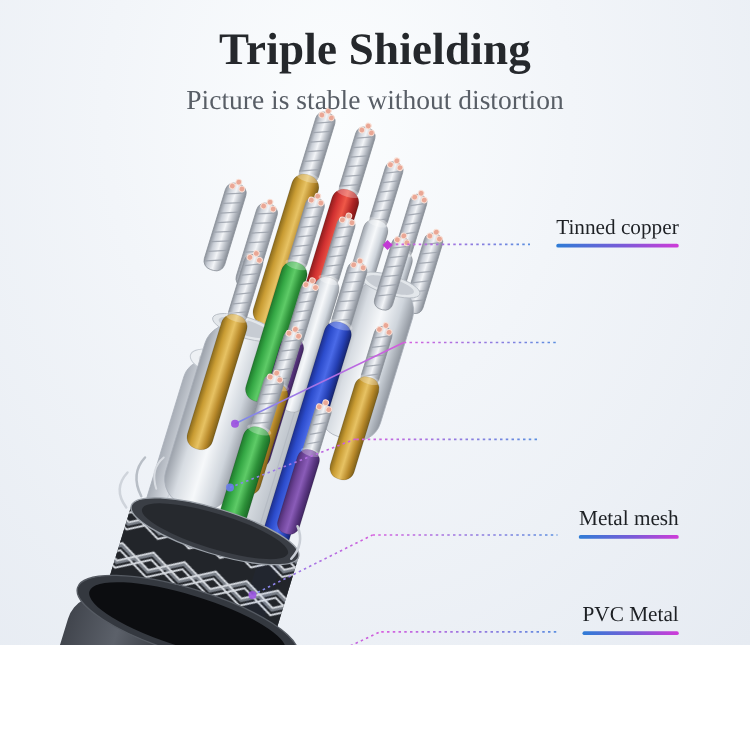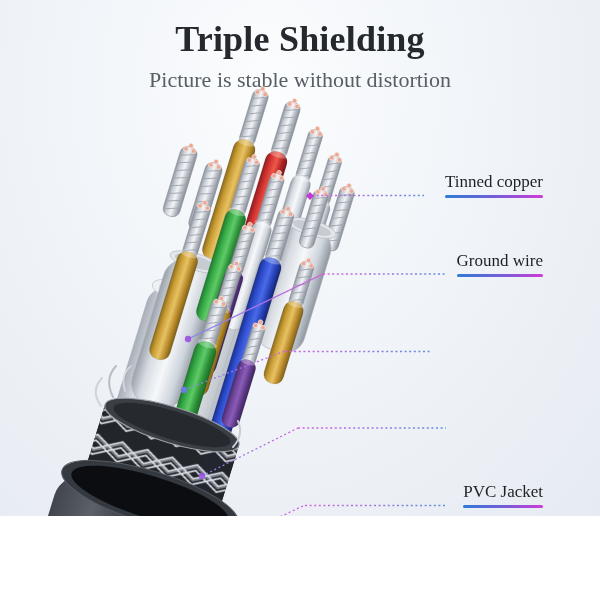--- a/index.html
+++ b/index.html
@@ -463,25 +463,22 @@
 
   <div class="hdr">
     <h1>Triple Shielding</h1>
     <p>Picture is stable without distortion</p>
   </div>
 
   <div class="callout" style="top:171px">
     <span class="lbl">Tinned copper</span>
     <div class="bar"></div>
   </div>
-  <div class="callout" style="top:250px">
-    <span class="lbl">Ground wire</span>
-    <div class="bar"></div>
-  </div>
   <div class="callout" style="top:404px">
+    <span class="lbl">Metal mesh</span>
     <div class="bar"></div>
   </div>
   <div class="callout" style="top:481px">
-    <span class="lbl">PVC Jacket</span>
+    <span class="lbl">PVC Metal</span>
     <div class="bar"></div>
   </div>
 
 </div>
 
 </body></html>

